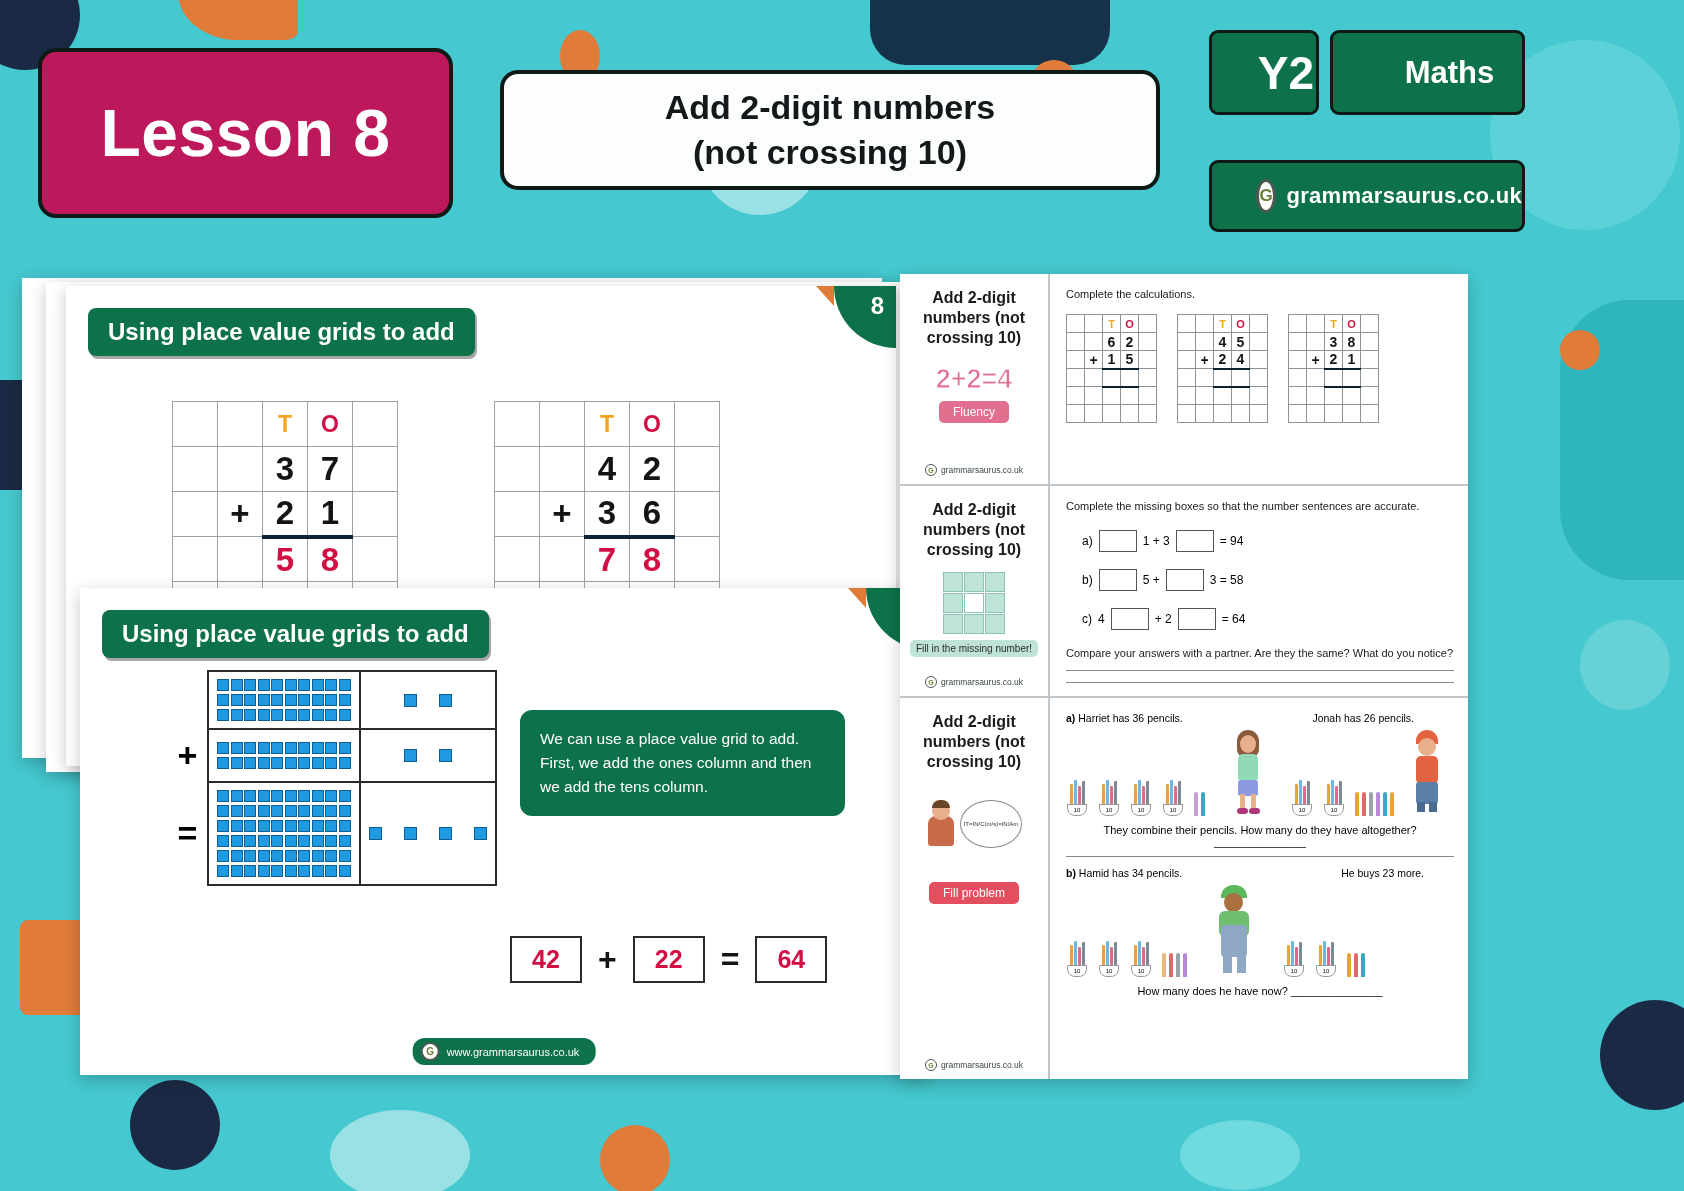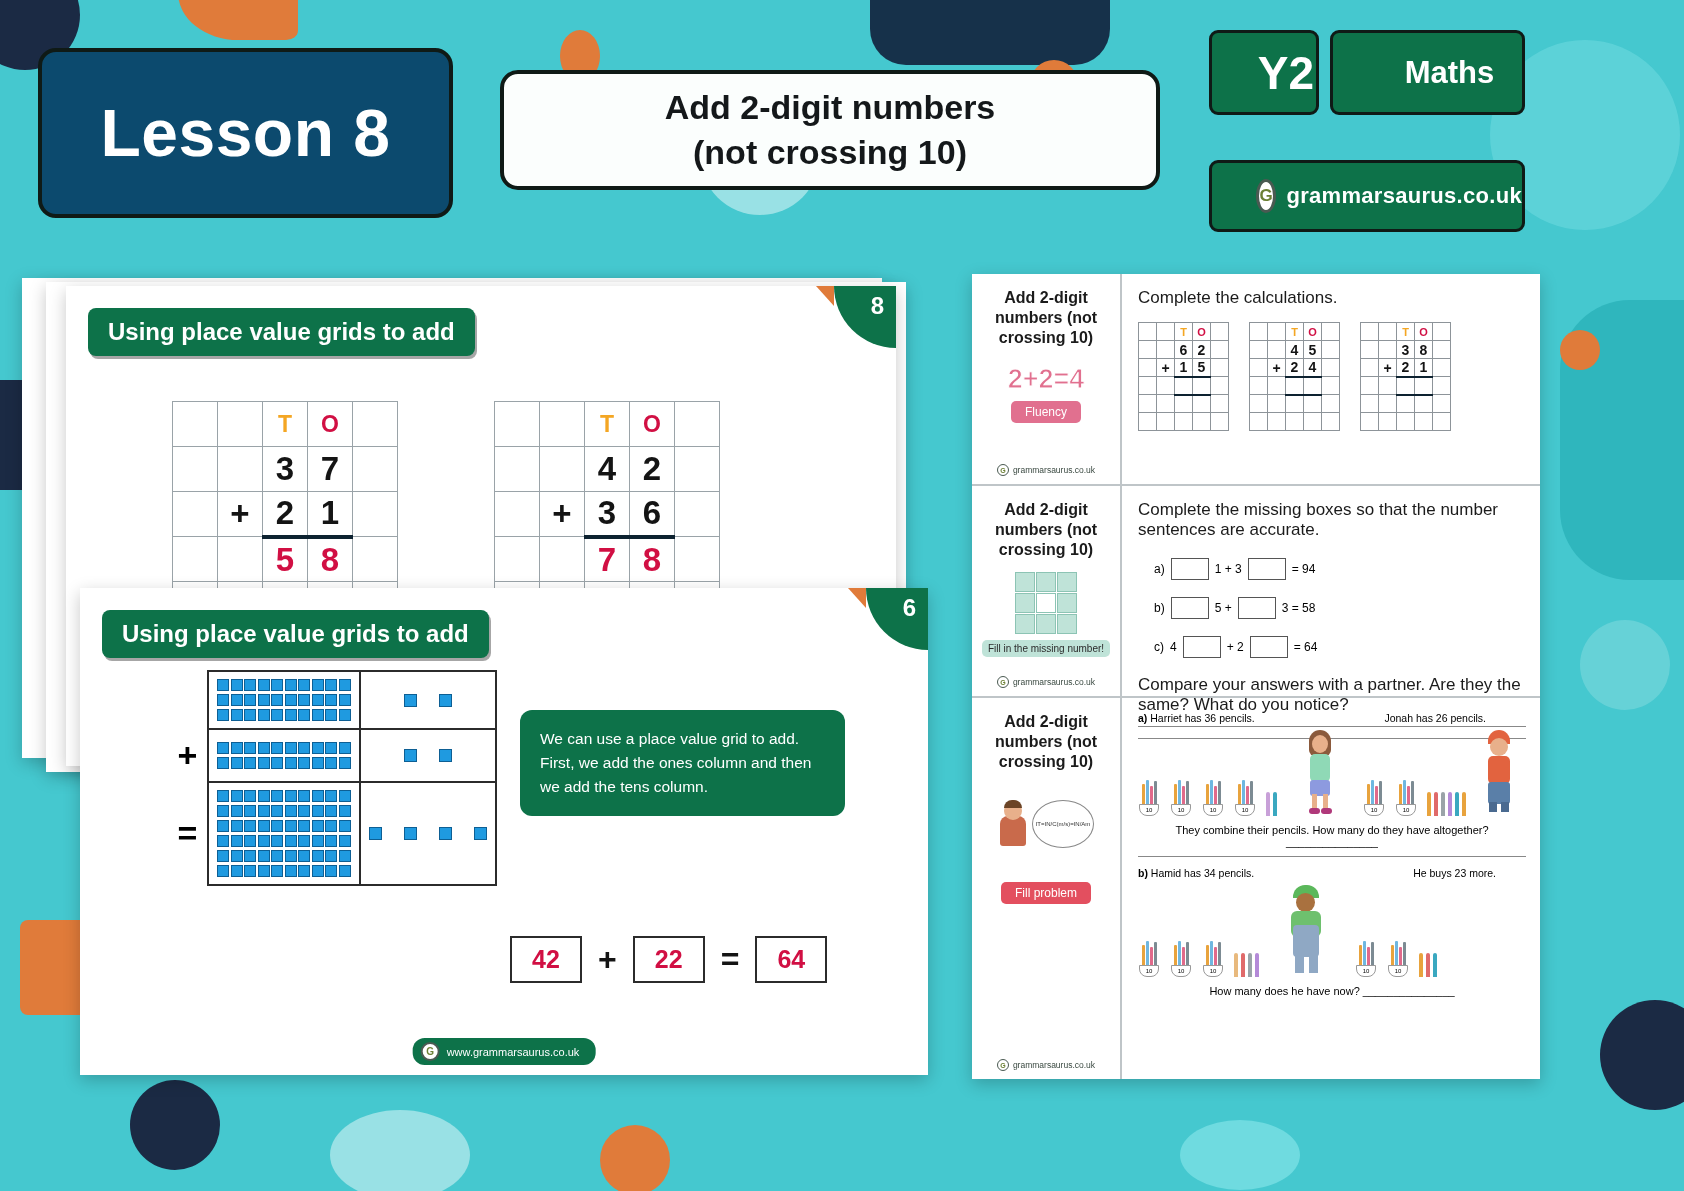--- a/index.html
+++ b/index.html
@@ -17,21 +17,21 @@
   .b-orange { background: #e07b3a; }
   .b-dark { background: #16314a; }
   .b-lite { background: #6fdbe0; }
   .b-white { background: rgba(255,255,255,.45); }
   .b-teal2 { background: #2fb6bd; }
 
   
   .lesson-badge {
     position: absolute; left: 38px; top: 48px;
     width: 415px; height: 170px;
-    background: #0c4a6e; border: 4px solid #0f1a16; border-radius: 18px;
+    background: #be185d; border: 4px solid #0f1a16; border-radius: 18px;
     display: flex; align-items: center; justify-content: center;
     color: #fff; font-weight: 700; font-size: 66px; letter-spacing: .5px;
   }
   .title-badge {
     position: absolute; left: 500px; top: 70px;
     width: 660px; height: 120px;
     background: #fbfefd; border: 4px solid #0f1a16; border-radius: 18px;
     display: flex; flex-direction: column; align-items: center; justify-content: center;
     color: #14181a; font-weight: 700; font-size: 34px; line-height: 1.32;
     text-align: center;
@@ -139,32 +139,32 @@
     display: flex; align-items: center; gap: 16px;
   }
   .eqbox {
     width: 72px; height: 47px; border: 2px solid #2b2b2b;
     display: flex; align-items: center; justify-content: center;
     color: #d10f43; font-weight: 700; font-size: 25px; background: #fff;
   }
   .eqop { font-size: 32px; font-weight: 700; color: #141414; }
 
   
-  .ws-stack { position: absolute; left: 972px; top: 274px; width: 568px; height: 805px; background:#fff;
+  .ws-stack { position: absolute; left: 900px; top: 274px; width: 568px; height: 805px; background:#fff;
               box-shadow: 0 5px 16px rgba(0,0,0,.22); }
   .ws { display: flex; border-bottom: 2px solid #bfc5c8; height: 212px; }
   .ws:last-child { border-bottom: none; height: 381px; }
   .ws-side {
     width: 150px; border-right: 2px solid #bfc5c8; flex: none;
     display: flex; flex-direction: column; align-items: center;
     padding: 14px 6px 8px; text-align: center;
   }
   .ws-side-title { font-size: 16px; font-weight: 700; color: #1b1b1b; line-height: 1.25; }
   .ws-body { flex: 1; padding: 14px 14px 8px 16px; position: relative; }
-  .ws-instr { font-size: 17px; color: #1b1b1b; }
+  .ws-instr { font-size: 11px; color: #1b1b1b; }
 
   .mini-grid { border-collapse: collapse; }
   .mini-grid td {
     border: 1px solid #8d9499; width: 18px; height: 18px;
     text-align: center; font-size: 14px; font-weight: 700; color: #141414;
   }
   .mini-grid td.t { color: #f4a623; font-size: 11px; }
   .mini-grid td.o { color: #d10f43; font-size: 11px; }
   .mini-ruled { border-bottom: 2.5px solid #0d2230 !important; }
 

